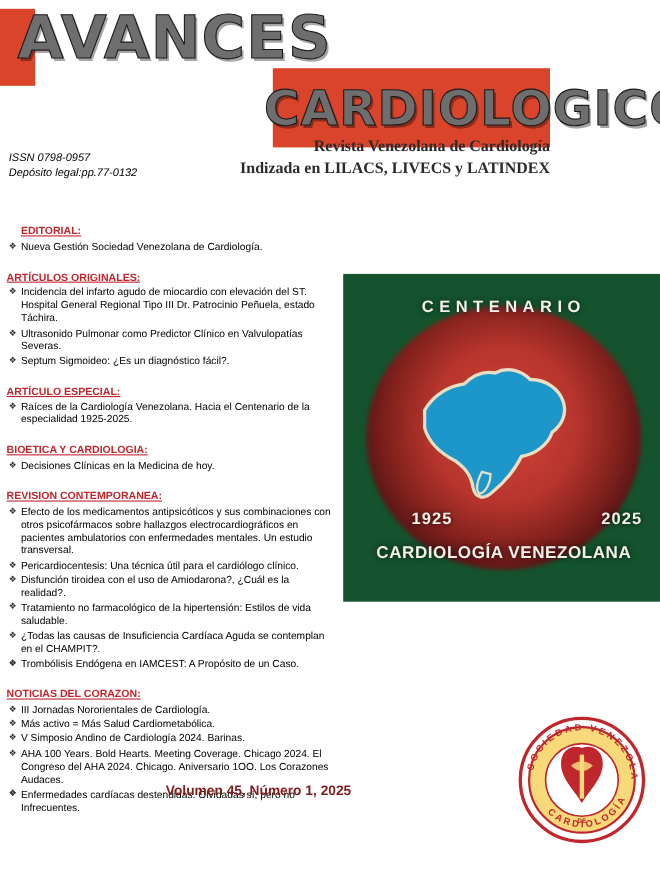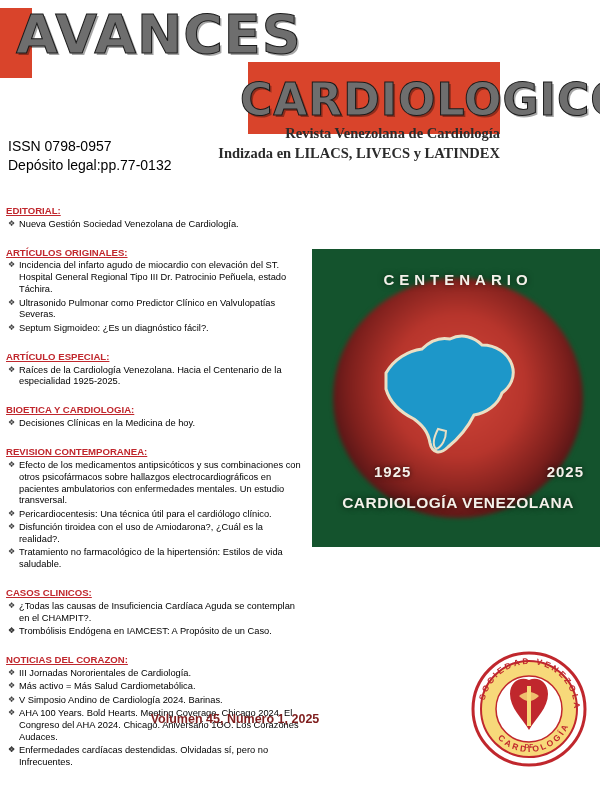--- a/index.html
+++ b/index.html
@@ -28,37 +28,37 @@
   }
   .title-2{
     position:absolute;left:240px;top:78px;
     font-family:"DejaVu Sans", sans-serif;
     font-weight:bold;font-size:44px;letter-spacing:1px;
     color:#6e6e6e;
     -webkit-text-stroke:1px #1a1a1a;
     text-shadow:2px 2px 0 rgba(0,0,0,.35);
     line-height:1;
   }
-  .issn{position:absolute;left:8px;top:137px;font-size:14px;line-height:1.35;}
+  .issn{position:absolute;left:8px;top:137px;font-size:10px;line-height:1.35;font-style:italic;}
   .subtitle{
     position:absolute;right:16px;top:124px;text-align:right;
     font-family:"Liberation Serif", serif;
     font-weight:bold;font-size:14.5px;color:#2b2b2b;line-height:1.35;
   }
 
   
   .toc{
     position:absolute;left:6px;top:205px;width:300px;
     font-size:9.3px;line-height:1.28;
   }
   .sec-head{
     color:#c0272d;font-weight:bold;text-decoration:underline;
     font-size:9.6px;margin-top:16px;margin-bottom:1px;
   }
-  .sec-head.first{margin-top:0;}
+  .sec-head.first{margin-top:0;margin-left:13px;}
   .item{
     position:relative;padding-left:13px;margin:1.5px 0 1.5px 0;
     text-align:left;
   }
   .item .bullet{
     position:absolute;left:2px;top:0px;color:#3a3a3a;font-size:8px;
   }
 
   
   .cover-img{
@@ -131,21 +131,20 @@
       <div class="item"><span class="bullet">❖</span><span>Septum Sigmoideo: ¿Es un diagnóstico fácil?.</span></div>
       <div class="sec-head">ARTÍCULO ESPECIAL:</div>
       <div class="item"><span class="bullet">❖</span><span>Raíces de la Cardiología Venezolana.  Hacia el Centenario de la especialidad 1925-2025.</span></div>
       <div class="sec-head">BIOETICA Y CARDIOLOGIA:</div>
       <div class="item"><span class="bullet">❖</span><span>Decisiones Clínicas en la Medicina de hoy.</span></div>
       <div class="sec-head">REVISION CONTEMPORANEA:</div>
       <div class="item"><span class="bullet">❖</span><span>Efecto de los medicamentos antipsicóticos y sus combinaciones con otros psicofármacos sobre hallazgos electrocardiográficos en pacientes ambulatorios con enfermedades mentales. Un estudio transversal.</span></div>
       <div class="item"><span class="bullet">❖</span><span>Pericardiocentesis: Una técnica útil para el cardiólogo clínico.</span></div>
       <div class="item"><span class="bullet">❖</span><span>Disfunción tiroidea con el uso de Amiodarona?, ¿Cuál es la realidad?.</span></div>
       <div class="item"><span class="bullet">❖</span><span>Tratamiento no farmacológico de la hipertensión: Estilos de vida saludable.</span></div>
-      <div class="sec-head">CASOS CLINICOS:</div>
       <div class="item"><span class="bullet">❖</span><span>¿Todas las causas de Insuficiencia Cardíaca Aguda se contemplan en el CHAMPIT?.</span></div>
       <div class="item"><span class="bullet">❖</span></div>
       <div class="item"><span class="bullet">❖</span><span>Trombólisis Endógena en IAMCEST: A Propósito de un Caso.</span></div>
       <div class="sec-head">NOTICIAS DEL CORAZON:</div>
       <div class="item"><span class="bullet">❖</span><span>III Jornadas Nororientales de Cardiología.</span></div>
       <div class="item"><span class="bullet">❖</span><span>Más activo = Más Salud Cardiometabólica.</span></div>
       <div class="item"><span class="bullet">❖</span><span>V Simposio Andino de Cardiología 2024. Barinas.</span></div>
       <div class="item"><span class="bullet">❖</span><span>AHA 100 Years. Bold Hearts. Meeting Coverage. Chicago 2024.  El Congreso del AHA 2024. Chicago. Aniversario 1OO. Los Corazones Audaces.</span></div>
       <div class="item"><span class="bullet">❖</span></div>
       <div class="item"><span class="bullet">❖</span><span>Enfermedades cardíacas destendidas. Olvidadas sí, pero no Infrecuentes.</span></div>

